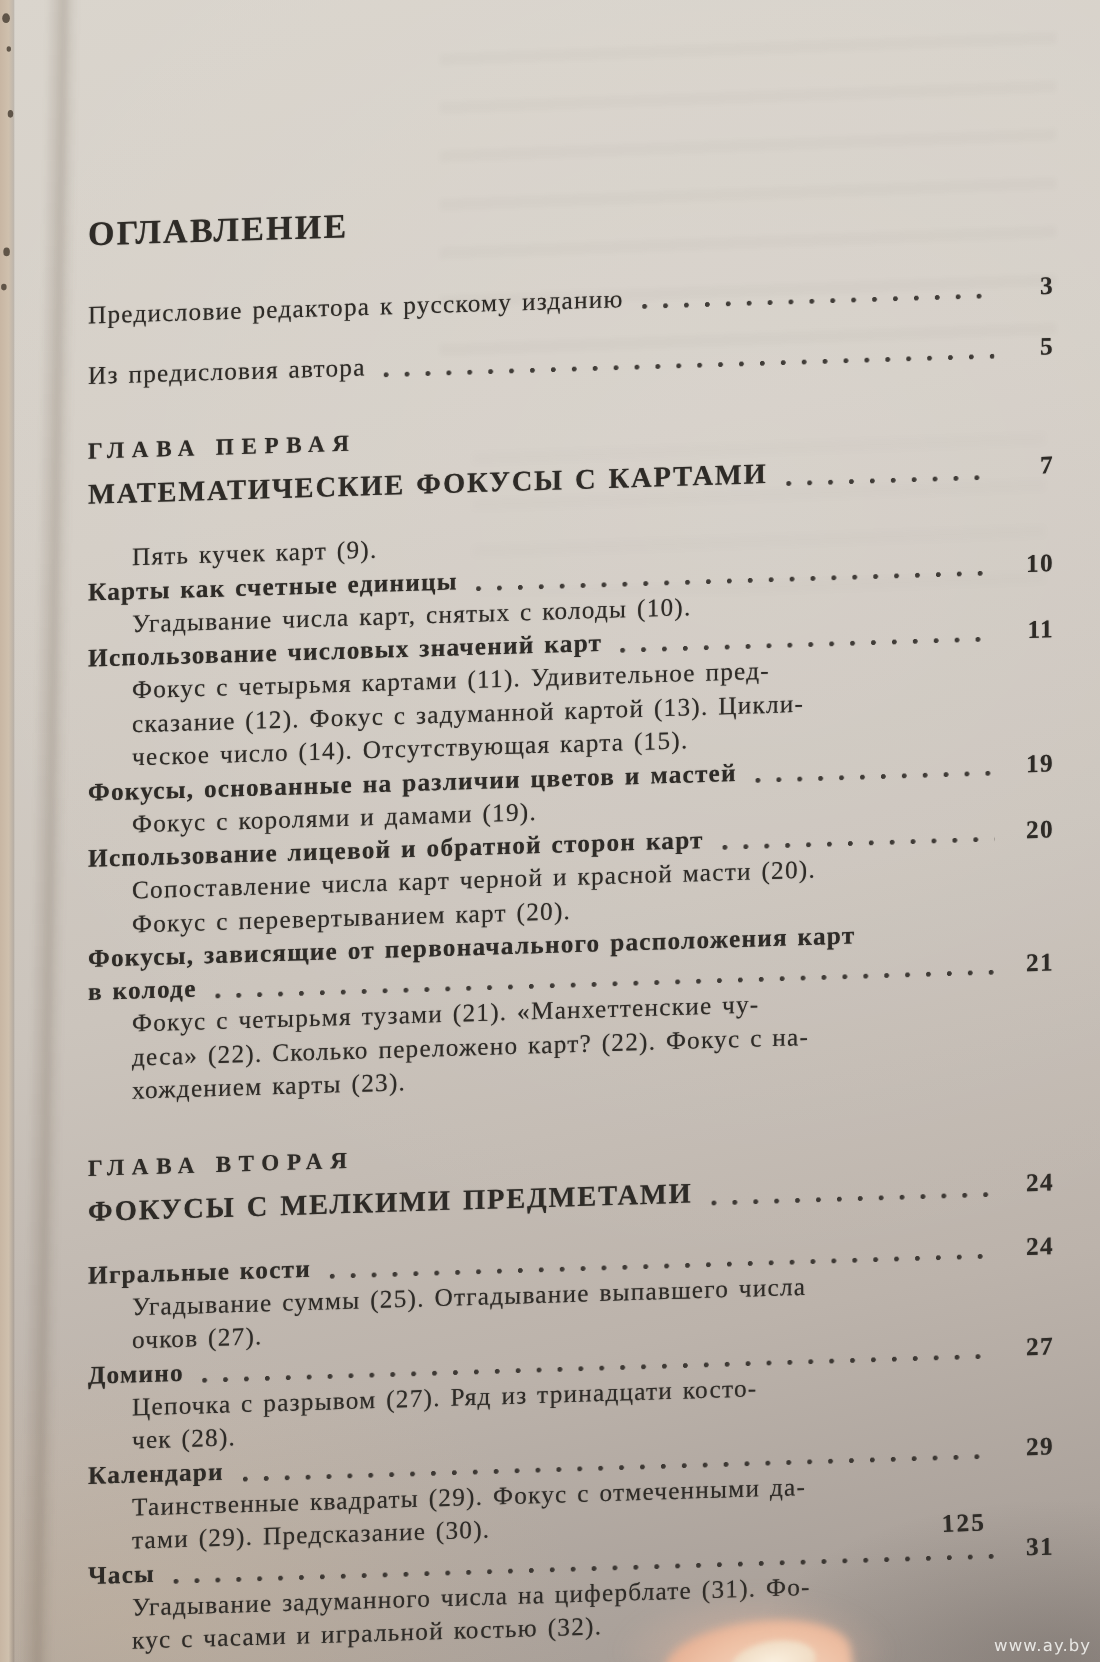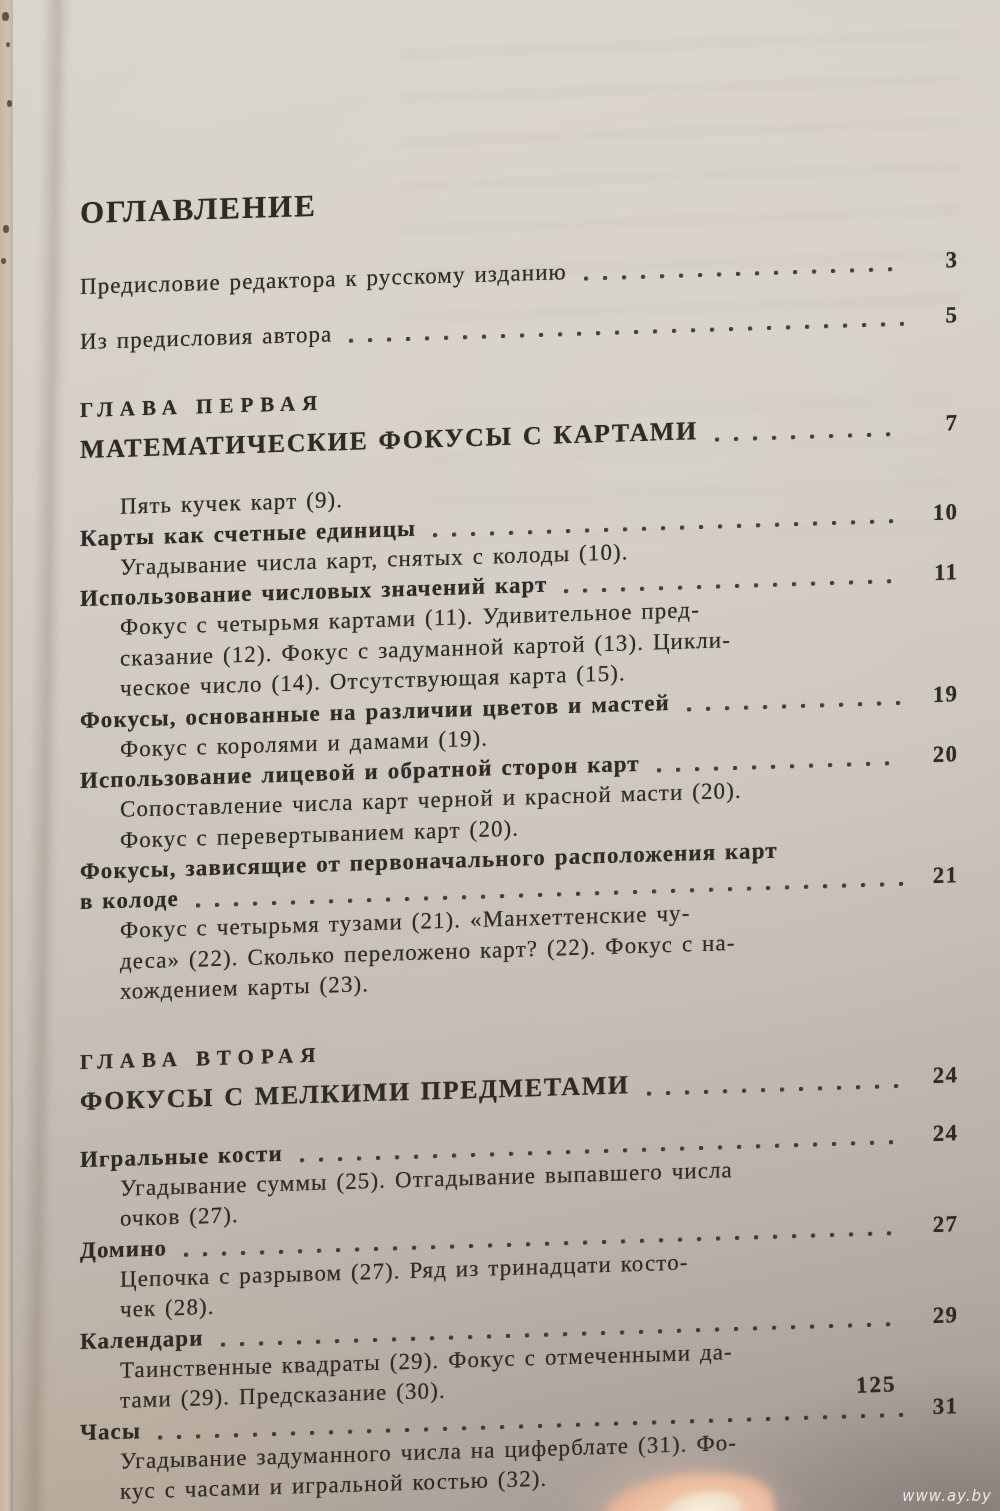--- a/index.html
+++ b/index.html
@@ -60,21 +60,21 @@
   .finger-body{position:absolute;left:18px;top:22px;width:170px;height:70px;
     background:radial-gradient(ellipse at 55% 85%, #f6dcc8 0%, #eec0a4 55%, #dfa popup 100%);
     background:radial-gradient(ellipse at 55% 85%, #f6dcc8 0%, #eec0a4 55%, #dfa488 100%);
     border-radius:55% 55% 20% 20%;filter:blur(4px);transform:rotate(-7deg);}
   .finger-nail{position:absolute;left:78px;top:40px;width:78px;height:40px;
     background:radial-gradient(ellipse at 50% 50%, #faf0df 0%, #f0dcc4 70%, rgba(240,220,196,0.3) 100%);
     border-radius:50%;filter:blur(2.5px);transform:rotate(-10deg);}
 
   .watermark{position:absolute;right:8px;bottom:6px;
     font-family:"DejaVu Sans","Liberation Sans",sans-serif;font-size:15px;
-    color:rgba(252,252,250,0.82);letter-spacing:1px;font-style:italic;}
+    color:rgba(252,252,250,0.82);letter-spacing:1px;}
 </style>
 </head>
 <body>
 
 <div class="photo">
 
   <div class="edge"></div>
   <div class="speck" style="left:2px;top:12px;width:7px;height:9px;"></div>
   <div class="speck" style="left:6px;top:42px;width:4px;height:5px;"></div>
   <div class="speck" style="left:7px;top:100px;width:5px;height:7px;"></div>

